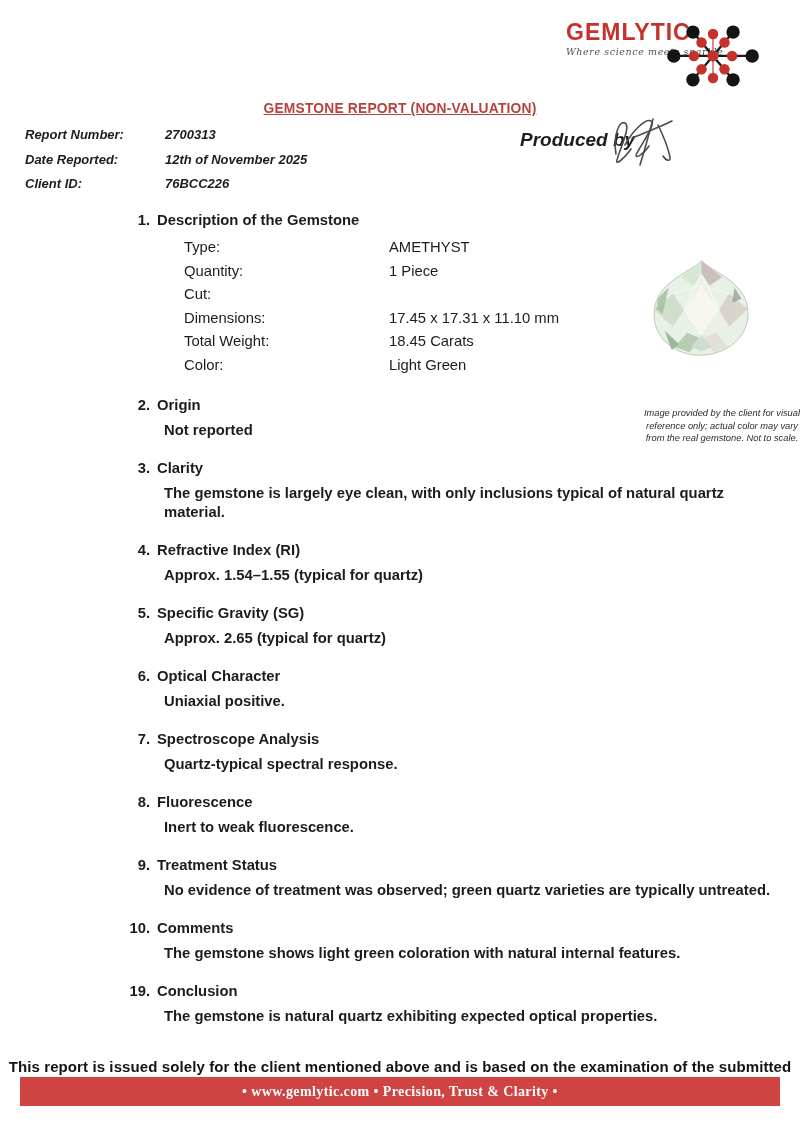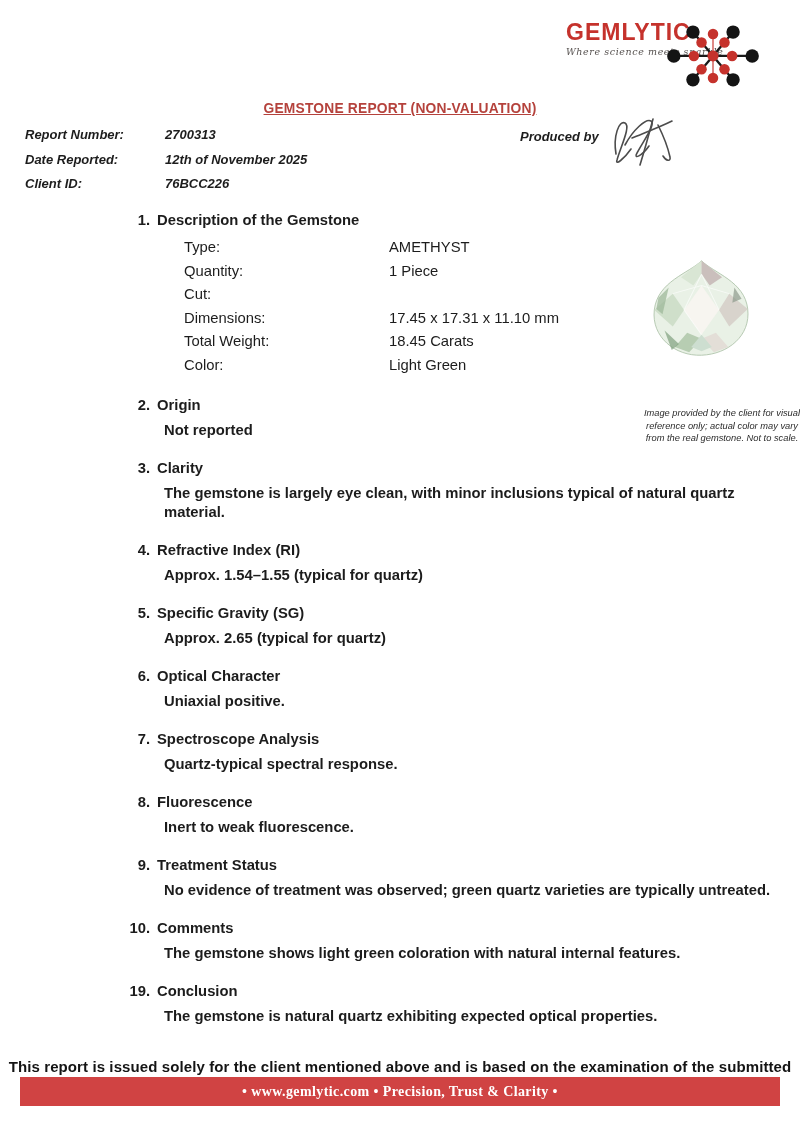--- a/index.html
+++ b/index.html
@@ -13,21 +13,21 @@
   .logo-icon{position:absolute;top:12px;left:664px;width:98px;height:86px;}
 
   
   .report-title{position:absolute;top:101px;left:0;width:100%;text-align:center;
     font-size:13.8px;font-weight:bold;color:#b5423c;text-decoration:underline;letter-spacing:0.2px;}
 
   
   .meta{position:absolute;top:127px;left:25px;width:500px;font-weight:bold;font-style:italic;font-size:13px;color:#1d1d1d;}
   .meta-row{display:flex;margin-bottom:8.5px;line-height:16px;}
   .meta-label{width:140px;}
-  .produced{position:absolute;top:129px;left:520px;font-weight:bold;font-style:italic;font-size:13px;color:#1d1d1d;}
+  .produced{position:absolute;top:129px;left:520px;font-weight:bold;font-style:italic;font-size:19px;color:#1d1d1d;}
   .signature{position:absolute;top:112px;left:606px;width:76px;height:62px;}
 
   
   .gem-photo{position:absolute;top:256px;left:643px;width:115px;height:104px;}
   .gem-caption{position:absolute;top:407px;left:606px;width:168px;text-align:center;
     font-style:italic;font-size:9.3px;line-height:12.5px;color:#2c2c2c;margin-left:32px;}
 
   
   .content{position:absolute;top:211px;left:127px;width:658px;font-size:14.8px;color:#1c1c1c;}
   .section{margin-top:19px;}
@@ -172,21 +172,21 @@
       <div class="sec-head">
         <span class="sec-num">2.</span><span>Origin</span>
       </div>
       <p class="sec-body">Not reported</p>
     </div>
 
     <div class="section">
       <div class="sec-head">
         <span class="sec-num">3.</span><span>Clarity</span>
       </div>
-      <p class="sec-body">The gemstone is largely eye clean, with minor inclusions typical of natural quartz material.</p>
+      <p class="sec-body">The gemstone is largely eye clean, with only inclusions typical of natural quartz material.</p>
     </div>
 
     <div class="section">
       <div class="sec-head">
         <span class="sec-num">4.</span><span>Refractive Index (RI)</span>
       </div>
       <p class="sec-body">Approx. 1.54–1.55 (typical for quartz)</p>
     </div>
 
     <div class="section">

